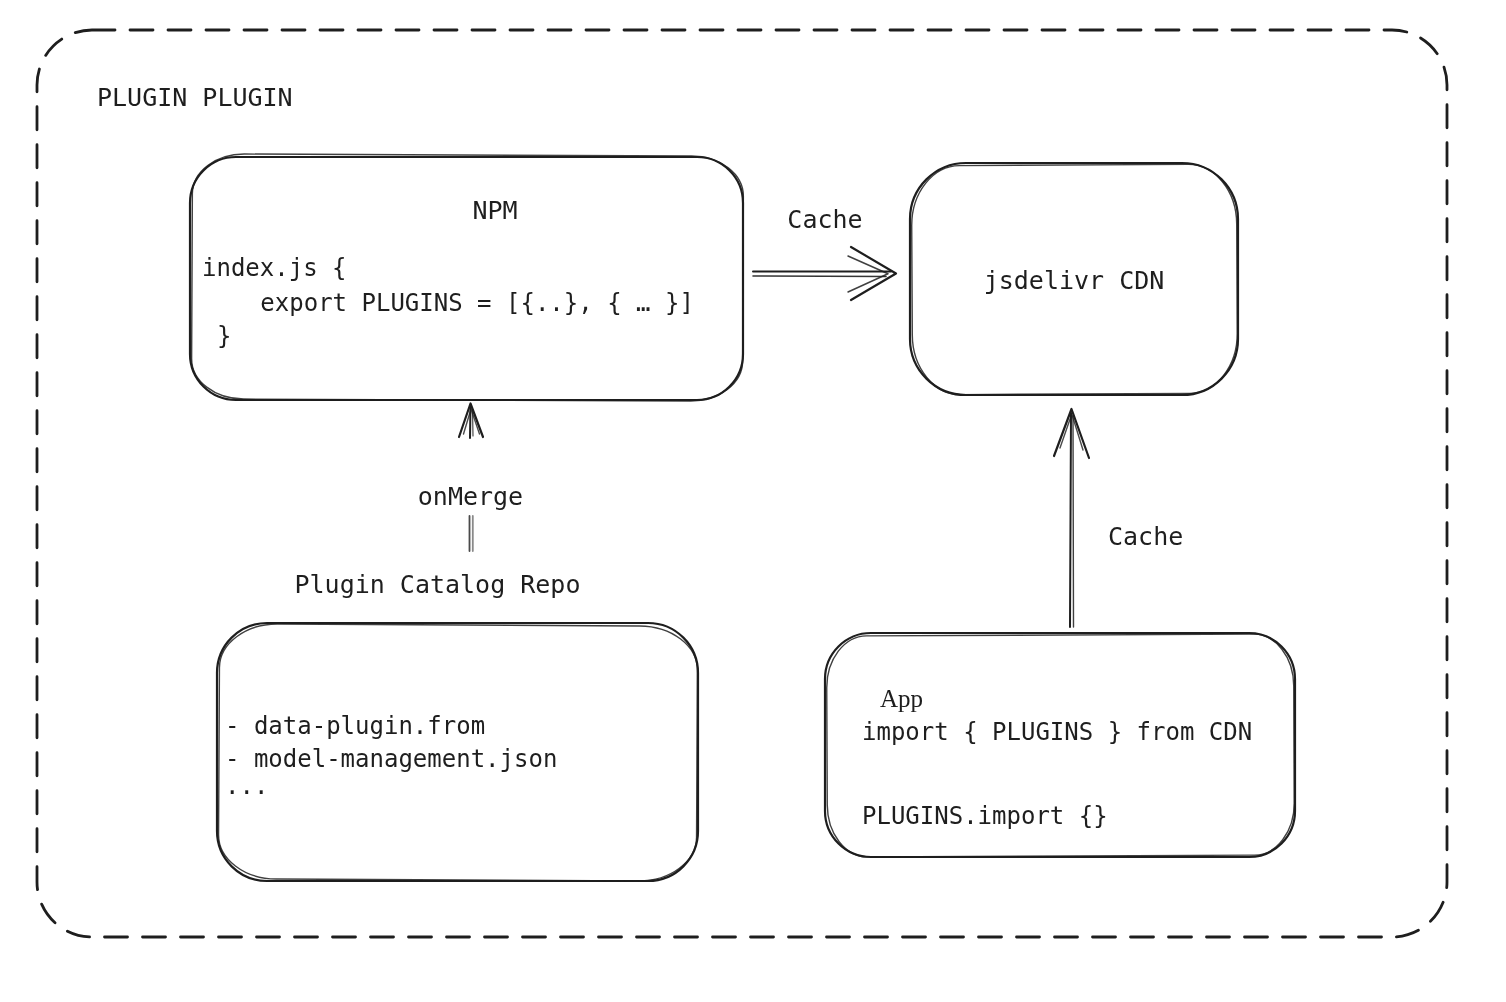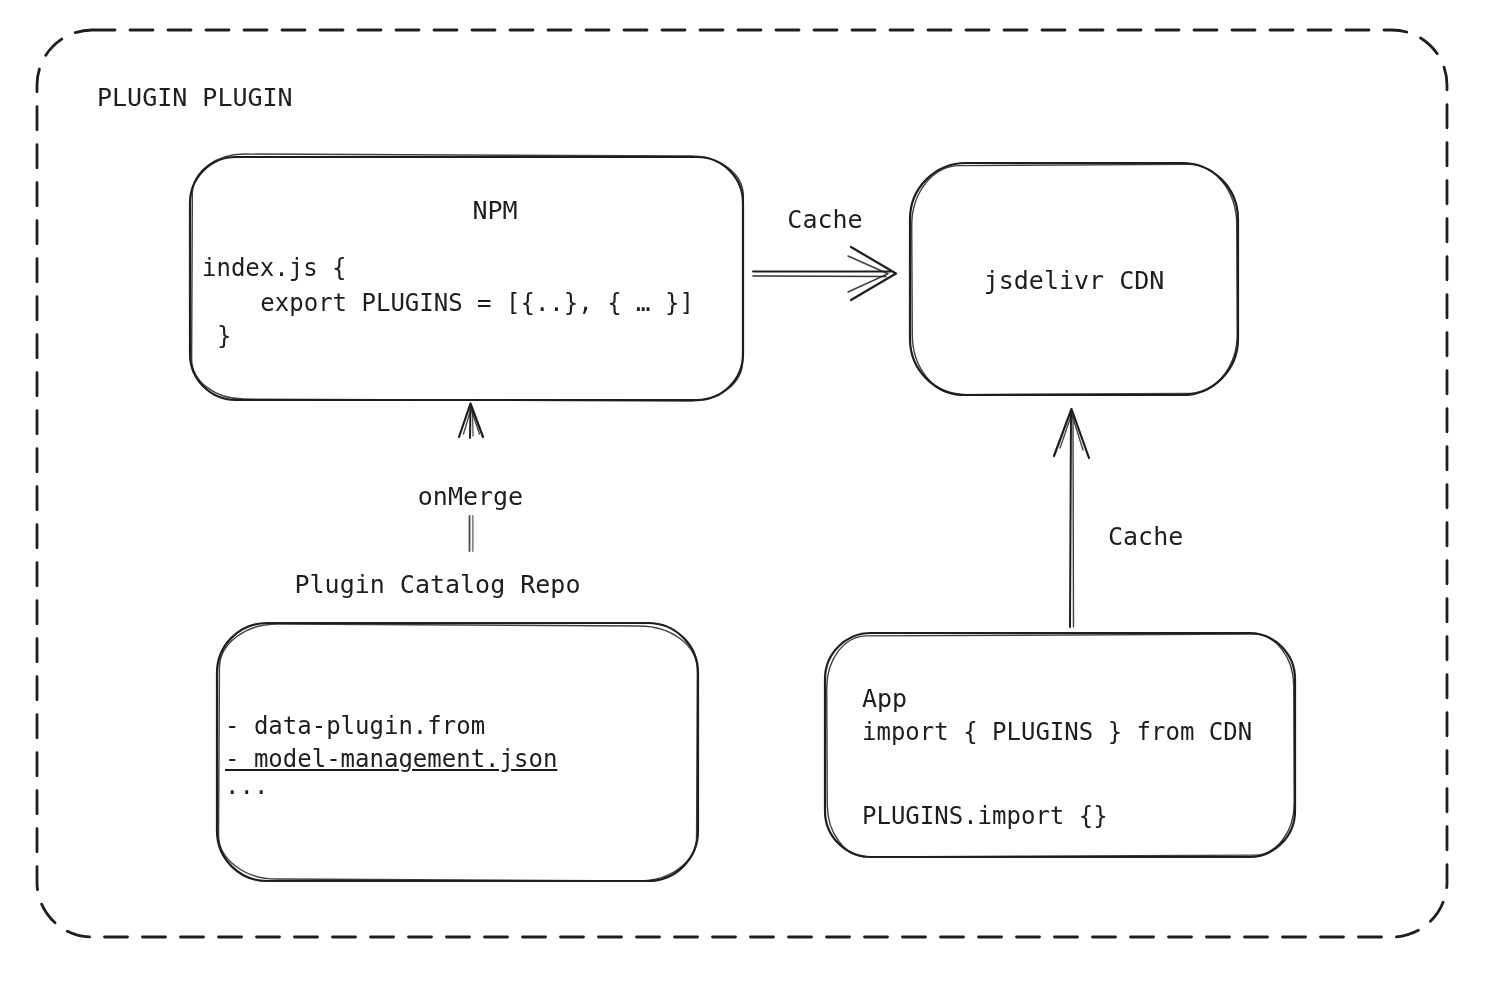--- a/index.html
+++ b/index.html
@@ -82,22 +82,22 @@
   <div class="codeline" style="left:217px; top:320px;">}</div>
 
   <div class="label center" style="left:753px; top:204px; width:144px;">Cache</div>
 
   <div class="label center" style="left:910px; top:265px; width:328px;">jsdelivr CDN</div>
 
   <div class="label center" style="left:217px; top:569px; width:441px;">Plugin Catalog Repo</div>
 
   <div class="label center" style="left:330px; top:481px; width:281px;">onMerge</div>
   <div class="codeline" style="left:225px; top:710px;">- data-plugin.from</div>
-  <div class="codeline" style="left:225px; top:743px;text-decoration:underline;">- model-management.json</div>
+  <div class="codeline" style="left:225px; top:743px;">- model-management.json</div>
   <div class="codeline" style="left:225px; top:770px;">...</div>
 
   <div class="label" style="left:1108px; top:521px;">Cache</div>
 
-  <div class="label" style="left:862px; top:683px;">App</div>
+  <div class="label" style="left:880px; top:683px;font-family:Liberation Serif, serif;">App</div>
   <div class="codeline" style="left:862px; top:716px;">import { PLUGINS } from CDN</div>
   <div class="codeline" style="left:862px; top:800px;">PLUGINS.import {}</div>
 
 </div>
 
 </body></html>

